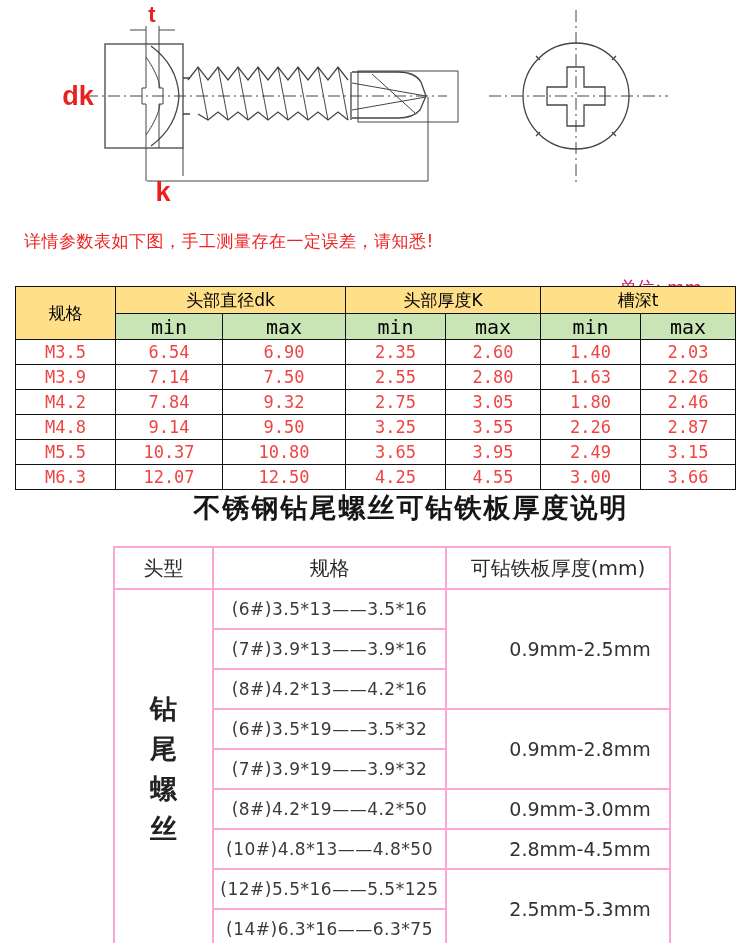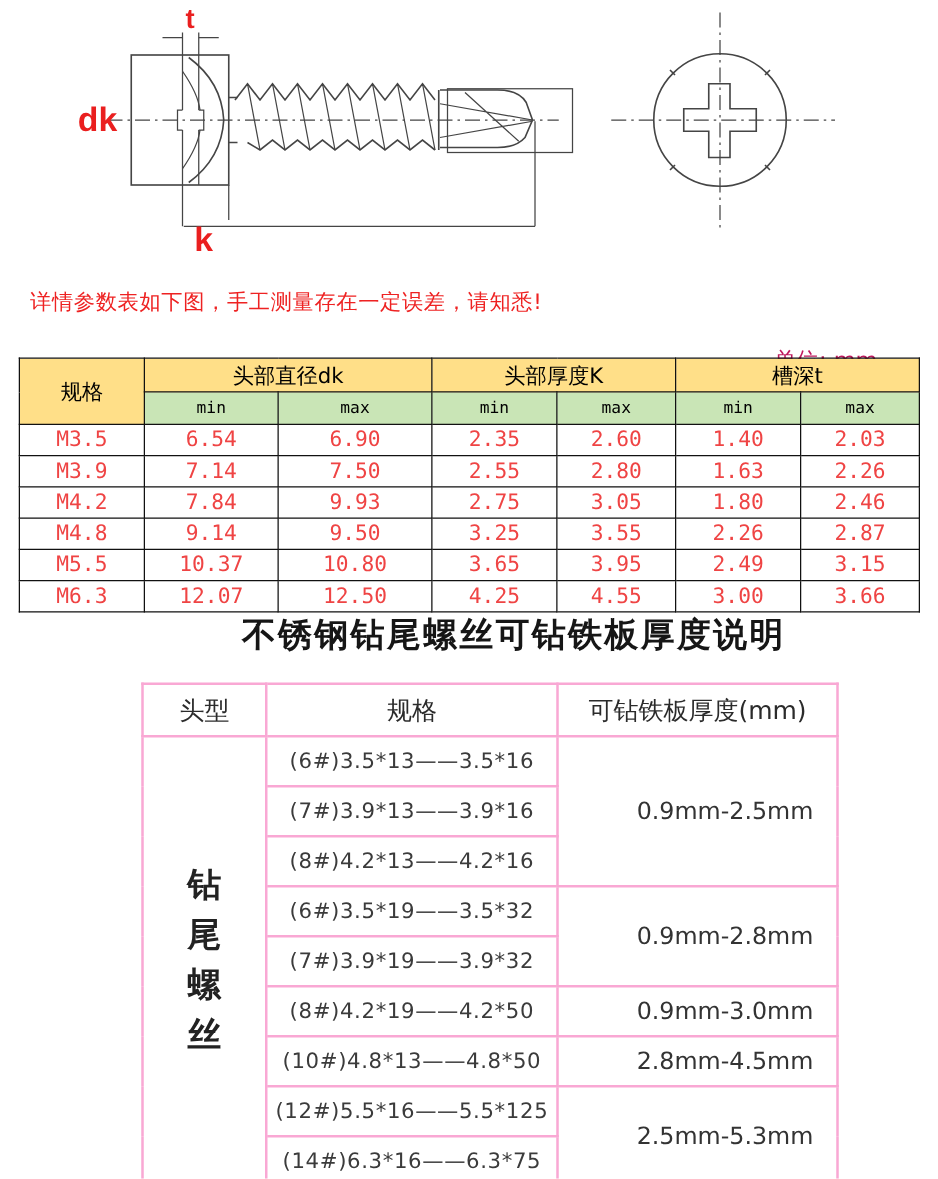--- a/index.html
+++ b/index.html
@@ -22,21 +22,21 @@
   table{border-collapse:collapse;table-layout:fixed;}
   .spec-table{position:absolute;left:15px;top:286px;width:720px;}
   .spec-table td,.spec-table th{border:1px solid #111;text-align:center;vertical-align:middle;
         padding:0;font-weight:normal;}
   .spec-table tr.h1 th{height:26px;font-size:17px;}
   .spec-table tr.h2 th{height:25px;}
   .spec-table tr.d td{height:24px;}
   .y{background:#ffdf88;}
   .g{background:#c9e5b6;}
   .mono{font-family:"DejaVu Sans Mono","Liberation Mono",monospace;font-size:17px;color:#ef4444;}
-  .spec-table tr.h2 th{font-family:"DejaVu Sans Mono","Liberation Mono",monospace;font-size:13px;margin-left:20px;}
+  .spec-table tr.h2 th{font-family:"DejaVu Sans Mono","Liberation Mono",monospace;font-size:20px;margin-left:20px;}
 
   
   .title{position:absolute;top:490px;left:0;width:750px;text-align:center;
          font-size:27px;font-weight:bold;color:#161616;letter-spacing:2px;padding-left:36px;}
 
   
   .thk-table{position:absolute;left:113px;top:546px;width:556px;}
   .thk-table td,.thk-table th{border:2px solid #f9a8d4;text-align:center;vertical-align:middle;
         padding:0;color:#333;}
   .thk-table tr.h th{height:40px;font-size:20px;font-weight:normal;color:#2b2b2b;}
@@ -131,21 +131,21 @@
       <td class="mono">7.14</td>
       <td class="mono">7.50</td>
       <td class="mono">2.55</td>
       <td class="mono">2.80</td>
       <td class="mono">1.63</td>
       <td class="mono">2.26</td>
     </tr>
     <tr class="d">
       <td class="mono">M4.2</td>
       <td class="mono">7.84</td>
-      <td class="mono">9.93</td>
+      <td class="mono">9.32</td>
       <td class="mono">2.75</td>
       <td class="mono">3.05</td>
       <td class="mono">1.80</td>
       <td class="mono">2.46</td>
     </tr>
     <tr class="d">
       <td class="mono">M4.8</td>
       <td class="mono">9.14</td>
       <td class="mono">9.50</td>
       <td class="mono">3.25</td>

